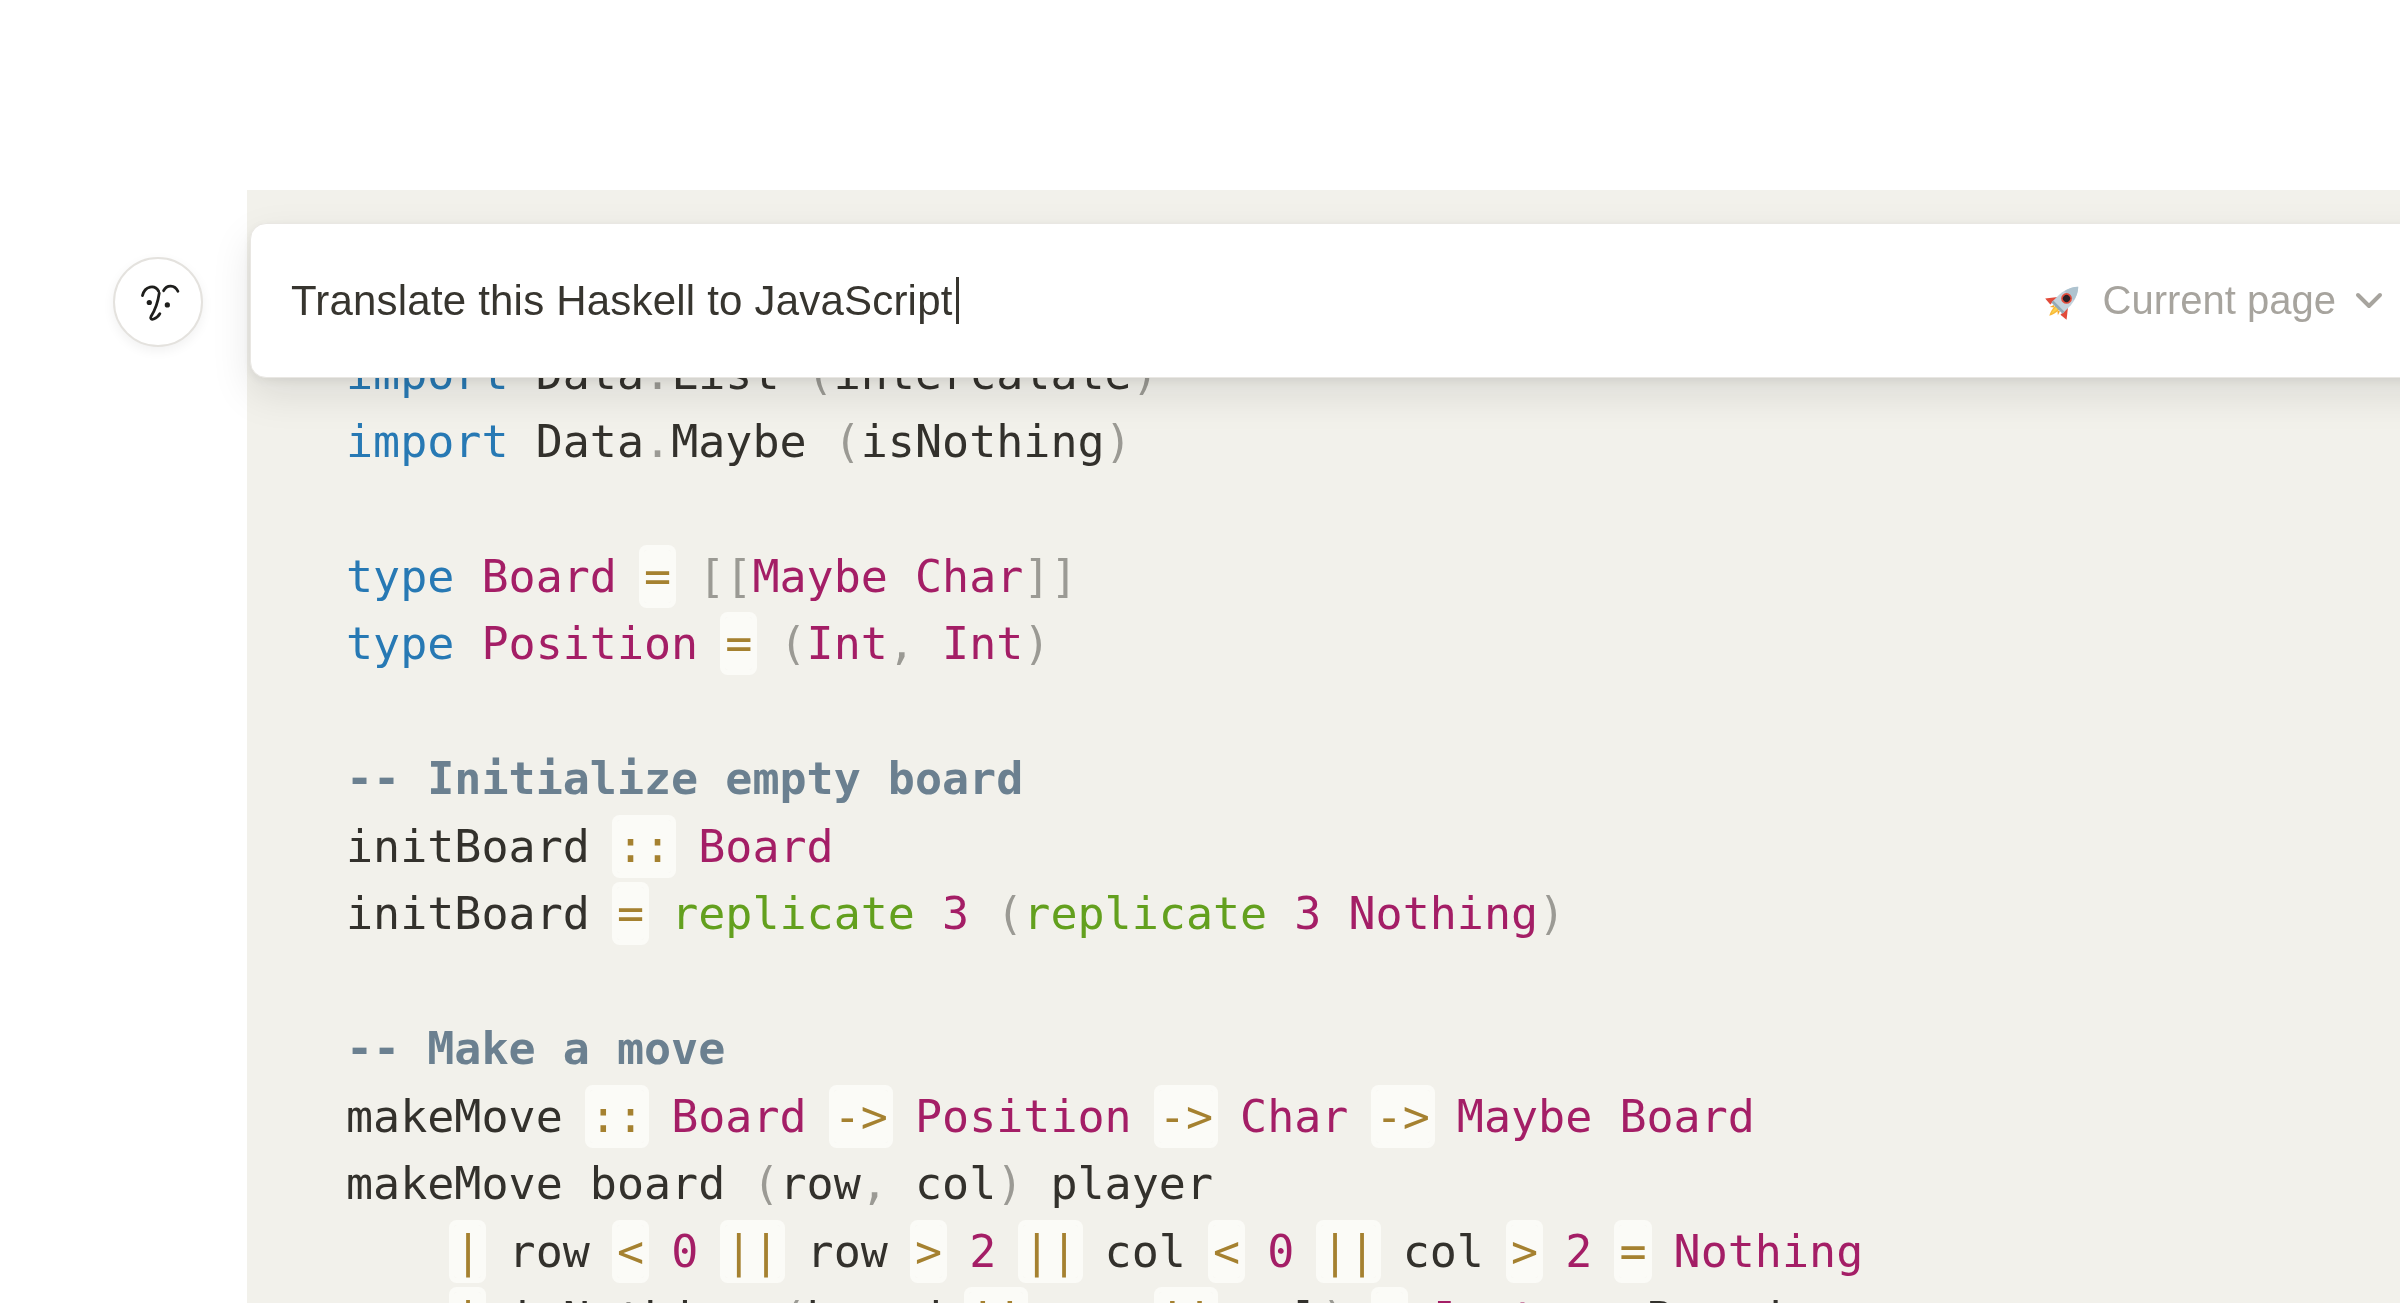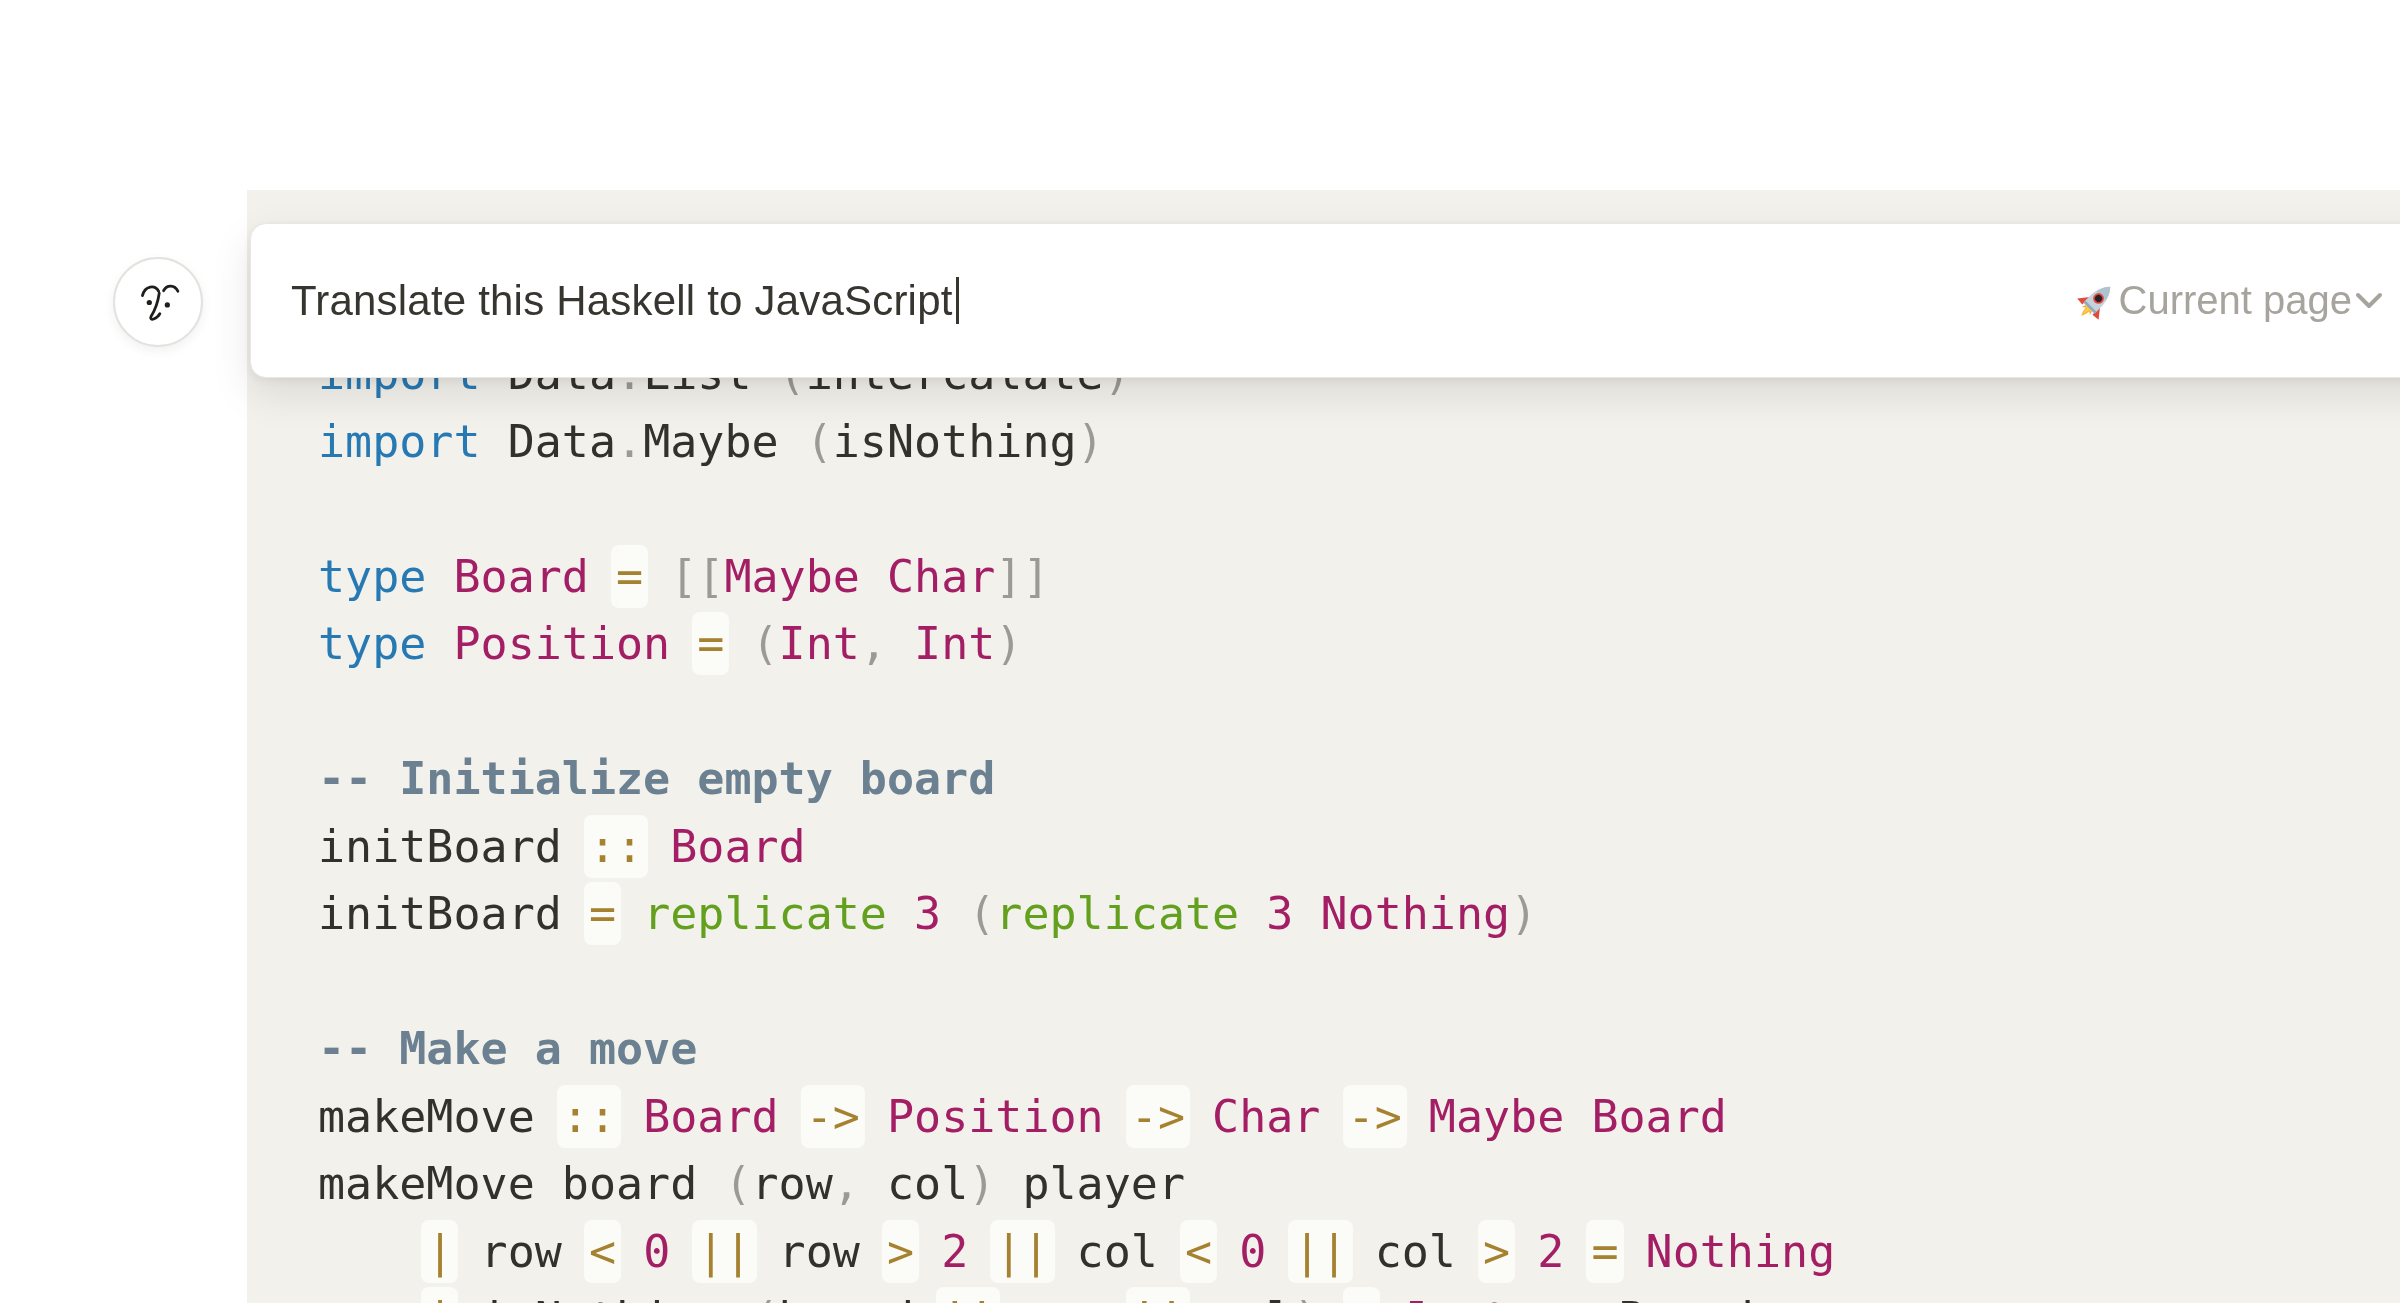--- a/index.html
+++ b/index.html
@@ -19,21 +19,21 @@
   .code-pre {
     position:absolute; left:247px; top:340px;
     width:2153px; height:970px;
     padding-left:71px;
     font-family:"DejaVu Sans Mono", monospace;
     font-size:45px; line-height:67.5px;
     white-space:pre;
     color:var(--c-pl, #33312C);
     overflow:hidden;
   }
-  .cl { height:67.5px; white-space:pre; }
+  .cl { height:67.5px; white-space:pre;margin-left:28px; }
   .tk-kw  { color:var(--c-kw,  #2779B4); }
   .tk-ty  { color:var(--c-ty,  #A41E66); }
   .tk-num { color:var(--c-num, #A41E66); }
   .tk-fn  { color:var(--c-fn,  #63A01E); }
   .tk-cm  { color:var(--c-cm,  #6B8090);font-weight:bold; }
   .tk-pl  { color:var(--c-pl,  #33312C); }
   .tk-pu  { color:var(--c-pu,  #9B9A94); }
   .tk-op  {
     color:var(--c-op, #A58130);
     background:var(--c-opbg, #FBFBF7);
@@ -60,21 +60,21 @@
   }
   .caret {
     display:inline-block; width:3px; height:47px;
     background:var(--col-prompt_text, #37352F);
     margin-left:3px;
     animation: blink 1.1s steps(1) infinite;
   }
   @keyframes blink { 50% { opacity:0; } }
 
   .scope-selector {
-    display:flex; align-items:center; gap:0;
+    display:flex; align-items:center; gap:16px;
     flex:0 0 auto; cursor:pointer;
   }
   .scope-label {
     font-size:40px; font-weight:500;
     color:var(--col-muted, #A7A49E);
     white-space:nowrap;
   }
   .rocket-icon svg { display:block; }
   .chevron-icon svg { display:block; margin-left:2px; }
 

